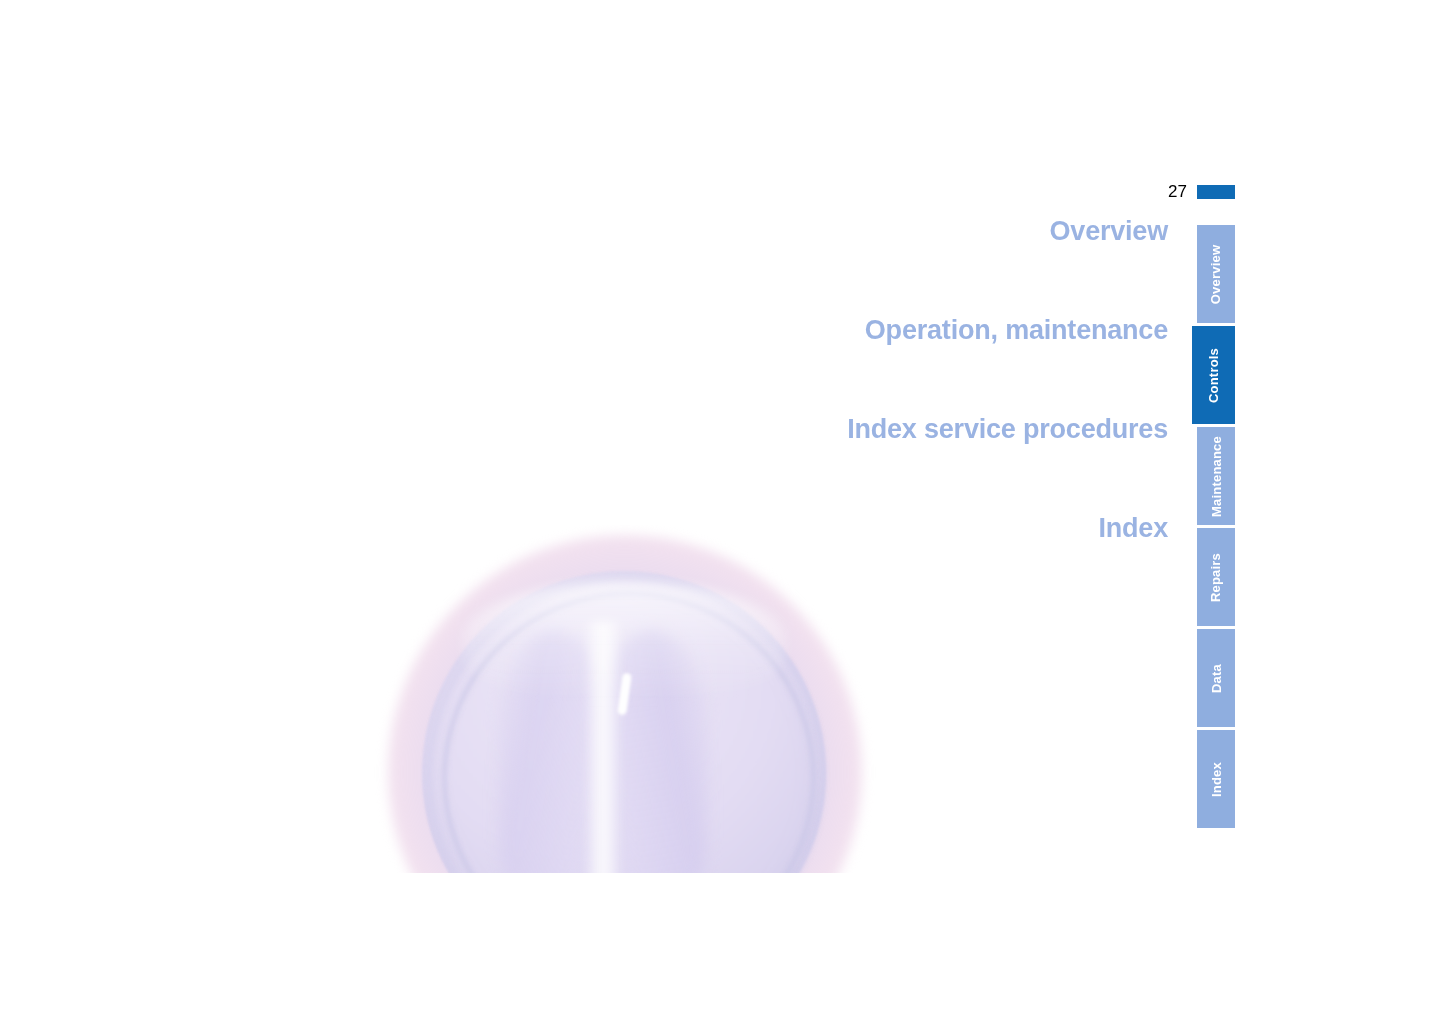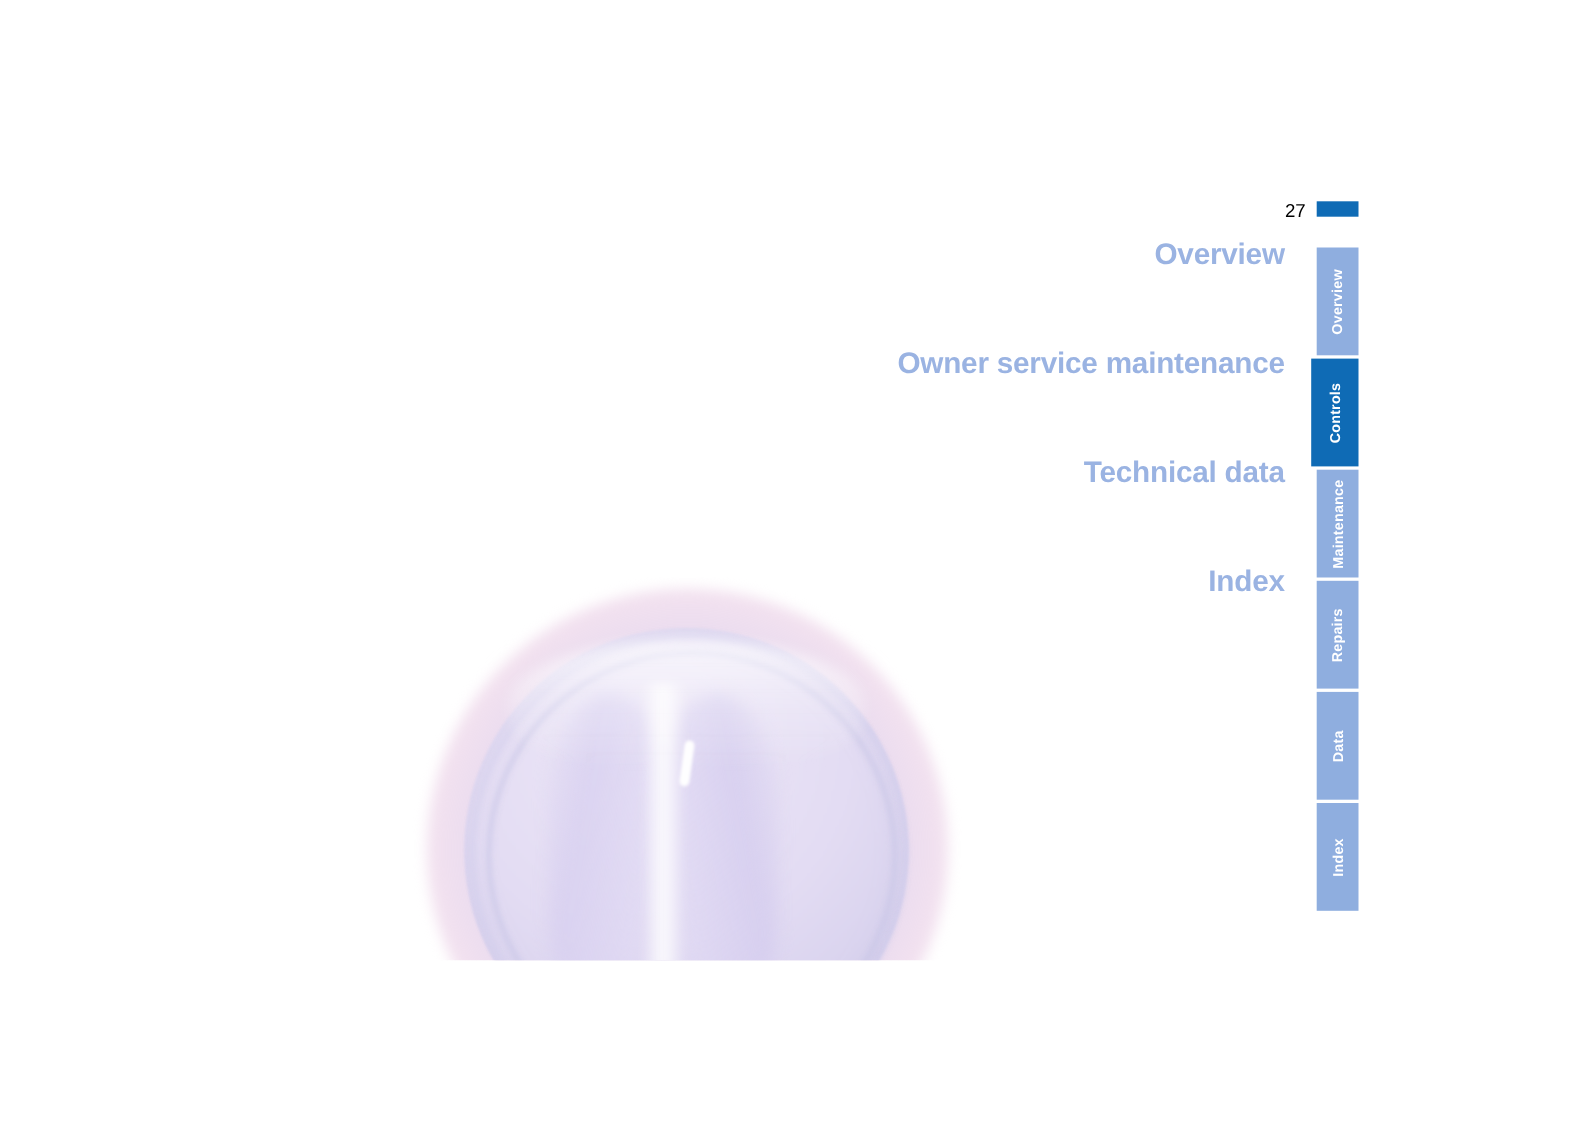--- a/index.html
+++ b/index.html
@@ -180,21 +180,21 @@
     border: 3px solid rgba(210,206,236,0.60);
     filter: blur(2.4px);
   }
 
   
   #page-number-row {
     position: absolute;
     right: 210px;
     top: 183px;
     display: flex;
-    align-items: flex-start;
+    align-items: center;
     gap: 10px;
   }
   #page-number {
     font-size: 17px;
     color: #000000;
     line-height: 1;
   }
   #page-marker {
     width: 38px;
     height: 14px;
@@ -282,22 +282,22 @@
     <div id="knob-highlight-tick"></div>
   </div>
 
   <div id="page-number-row">
     <span id="page-number">27</span>
     <span id="page-marker"></span>
   </div>
 
   <nav id="section-list">
     <div class="section-link">Overview</div>
-    <div class="section-link">Owner service maintenance</div>
-    <div class="section-link">Technical data</div>
+    <div class="section-link">Operation, maintenance</div>
+    <div class="section-link">Index service procedures</div>
     <div class="section-link">Index</div>
   </nav>
 
   <div id="tab-strip">
     <div class="tab" data-span="overview">
       <span class="tab-label">Overview</span>
     </div>
     <div class="tab is-active" data-span="controls">
       <span class="tab-label">Controls</span>
     </div>

